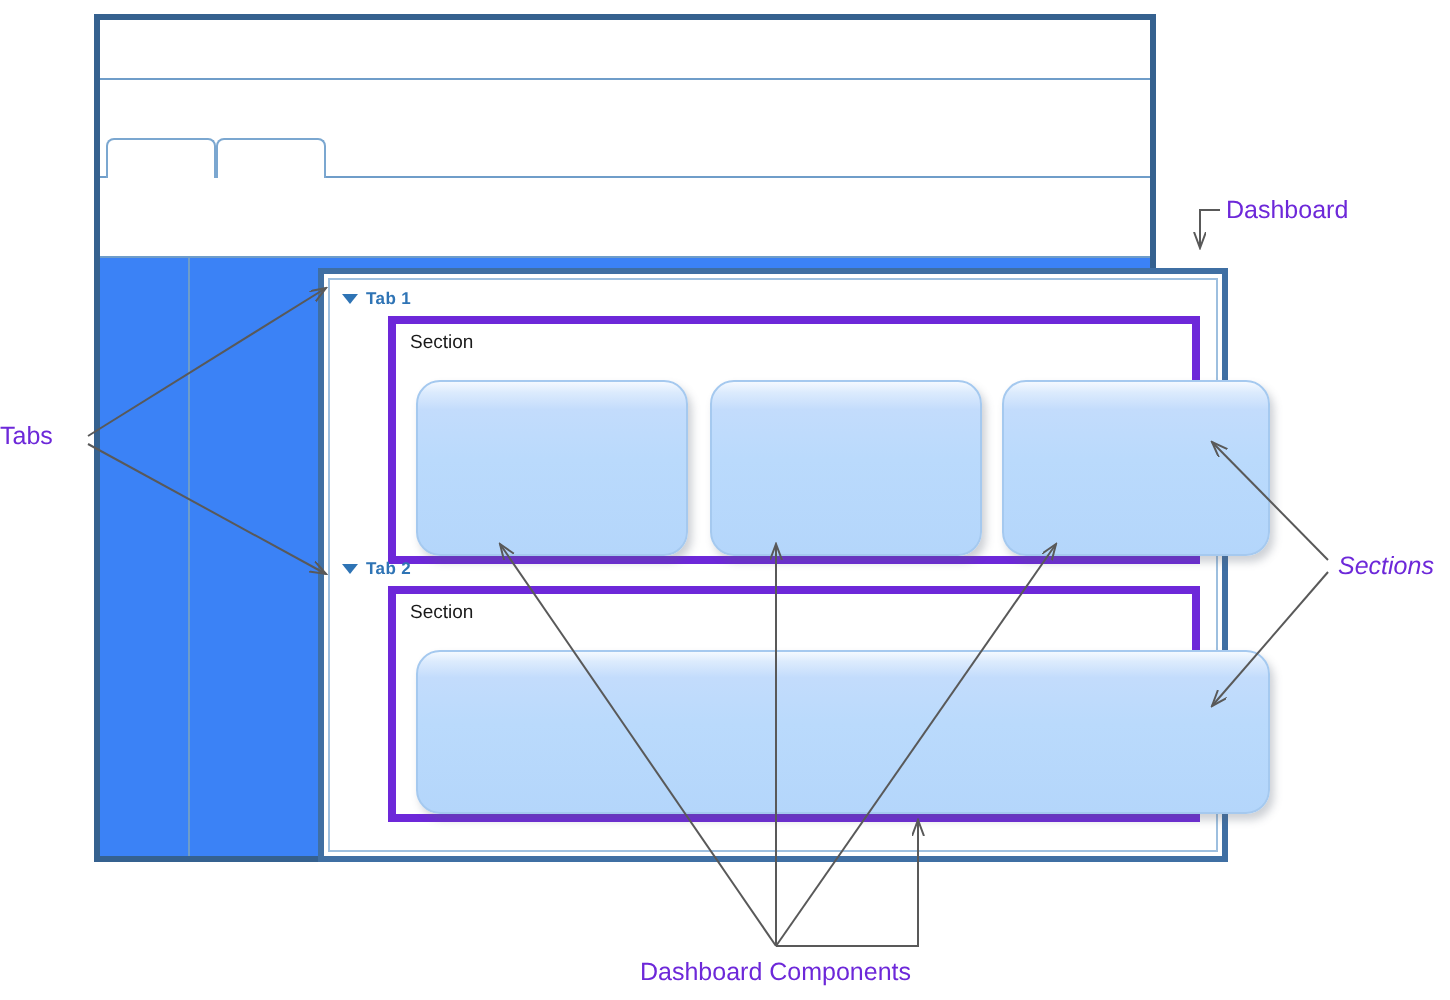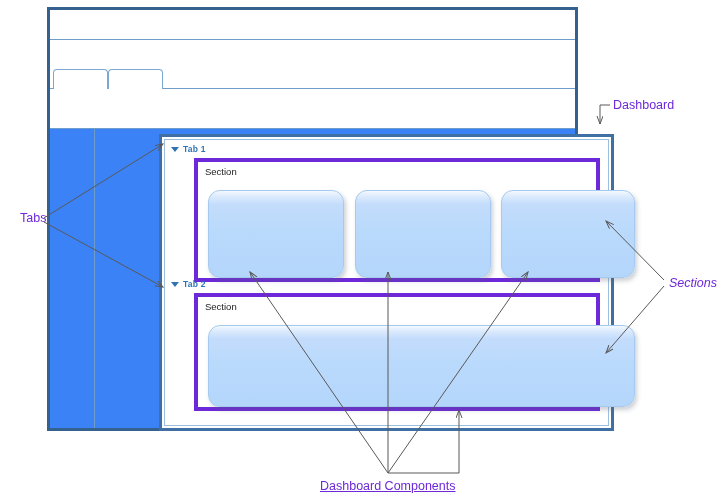--- a/index.html
+++ b/index.html
@@ -165,24 +165,24 @@
     left: 0; top: 0;
     width: 725px; height: 500px;
     pointer-events: none;
   }
   .anno-label {
     position: absolute;
     font-size: 12.5px;
     color: #6d28d9;
     white-space: nowrap;
   }
-  #label-tabs                 { left: 20px;   top: 211px; }
+  #label-tabs                 { left: 0;   top: 211px; }
   #label-sections             { left: 669px; top: 276px; font-style: italic; }
   #label-dashboard            { left: 613px; top: 98px;  }
-  #label-dashboard-components { left: 320px; top: 479px; text-decoration: underline; }
+  #label-dashboard-components { left: 320px; top: 479px; }
 </style>
 </head>
 <body>
 
 <div id="app-window">
 
   <div class="win-strip" id="win-titlebar"></div>
 
   <div class="win-strip" id="win-menubar"></div>
 

